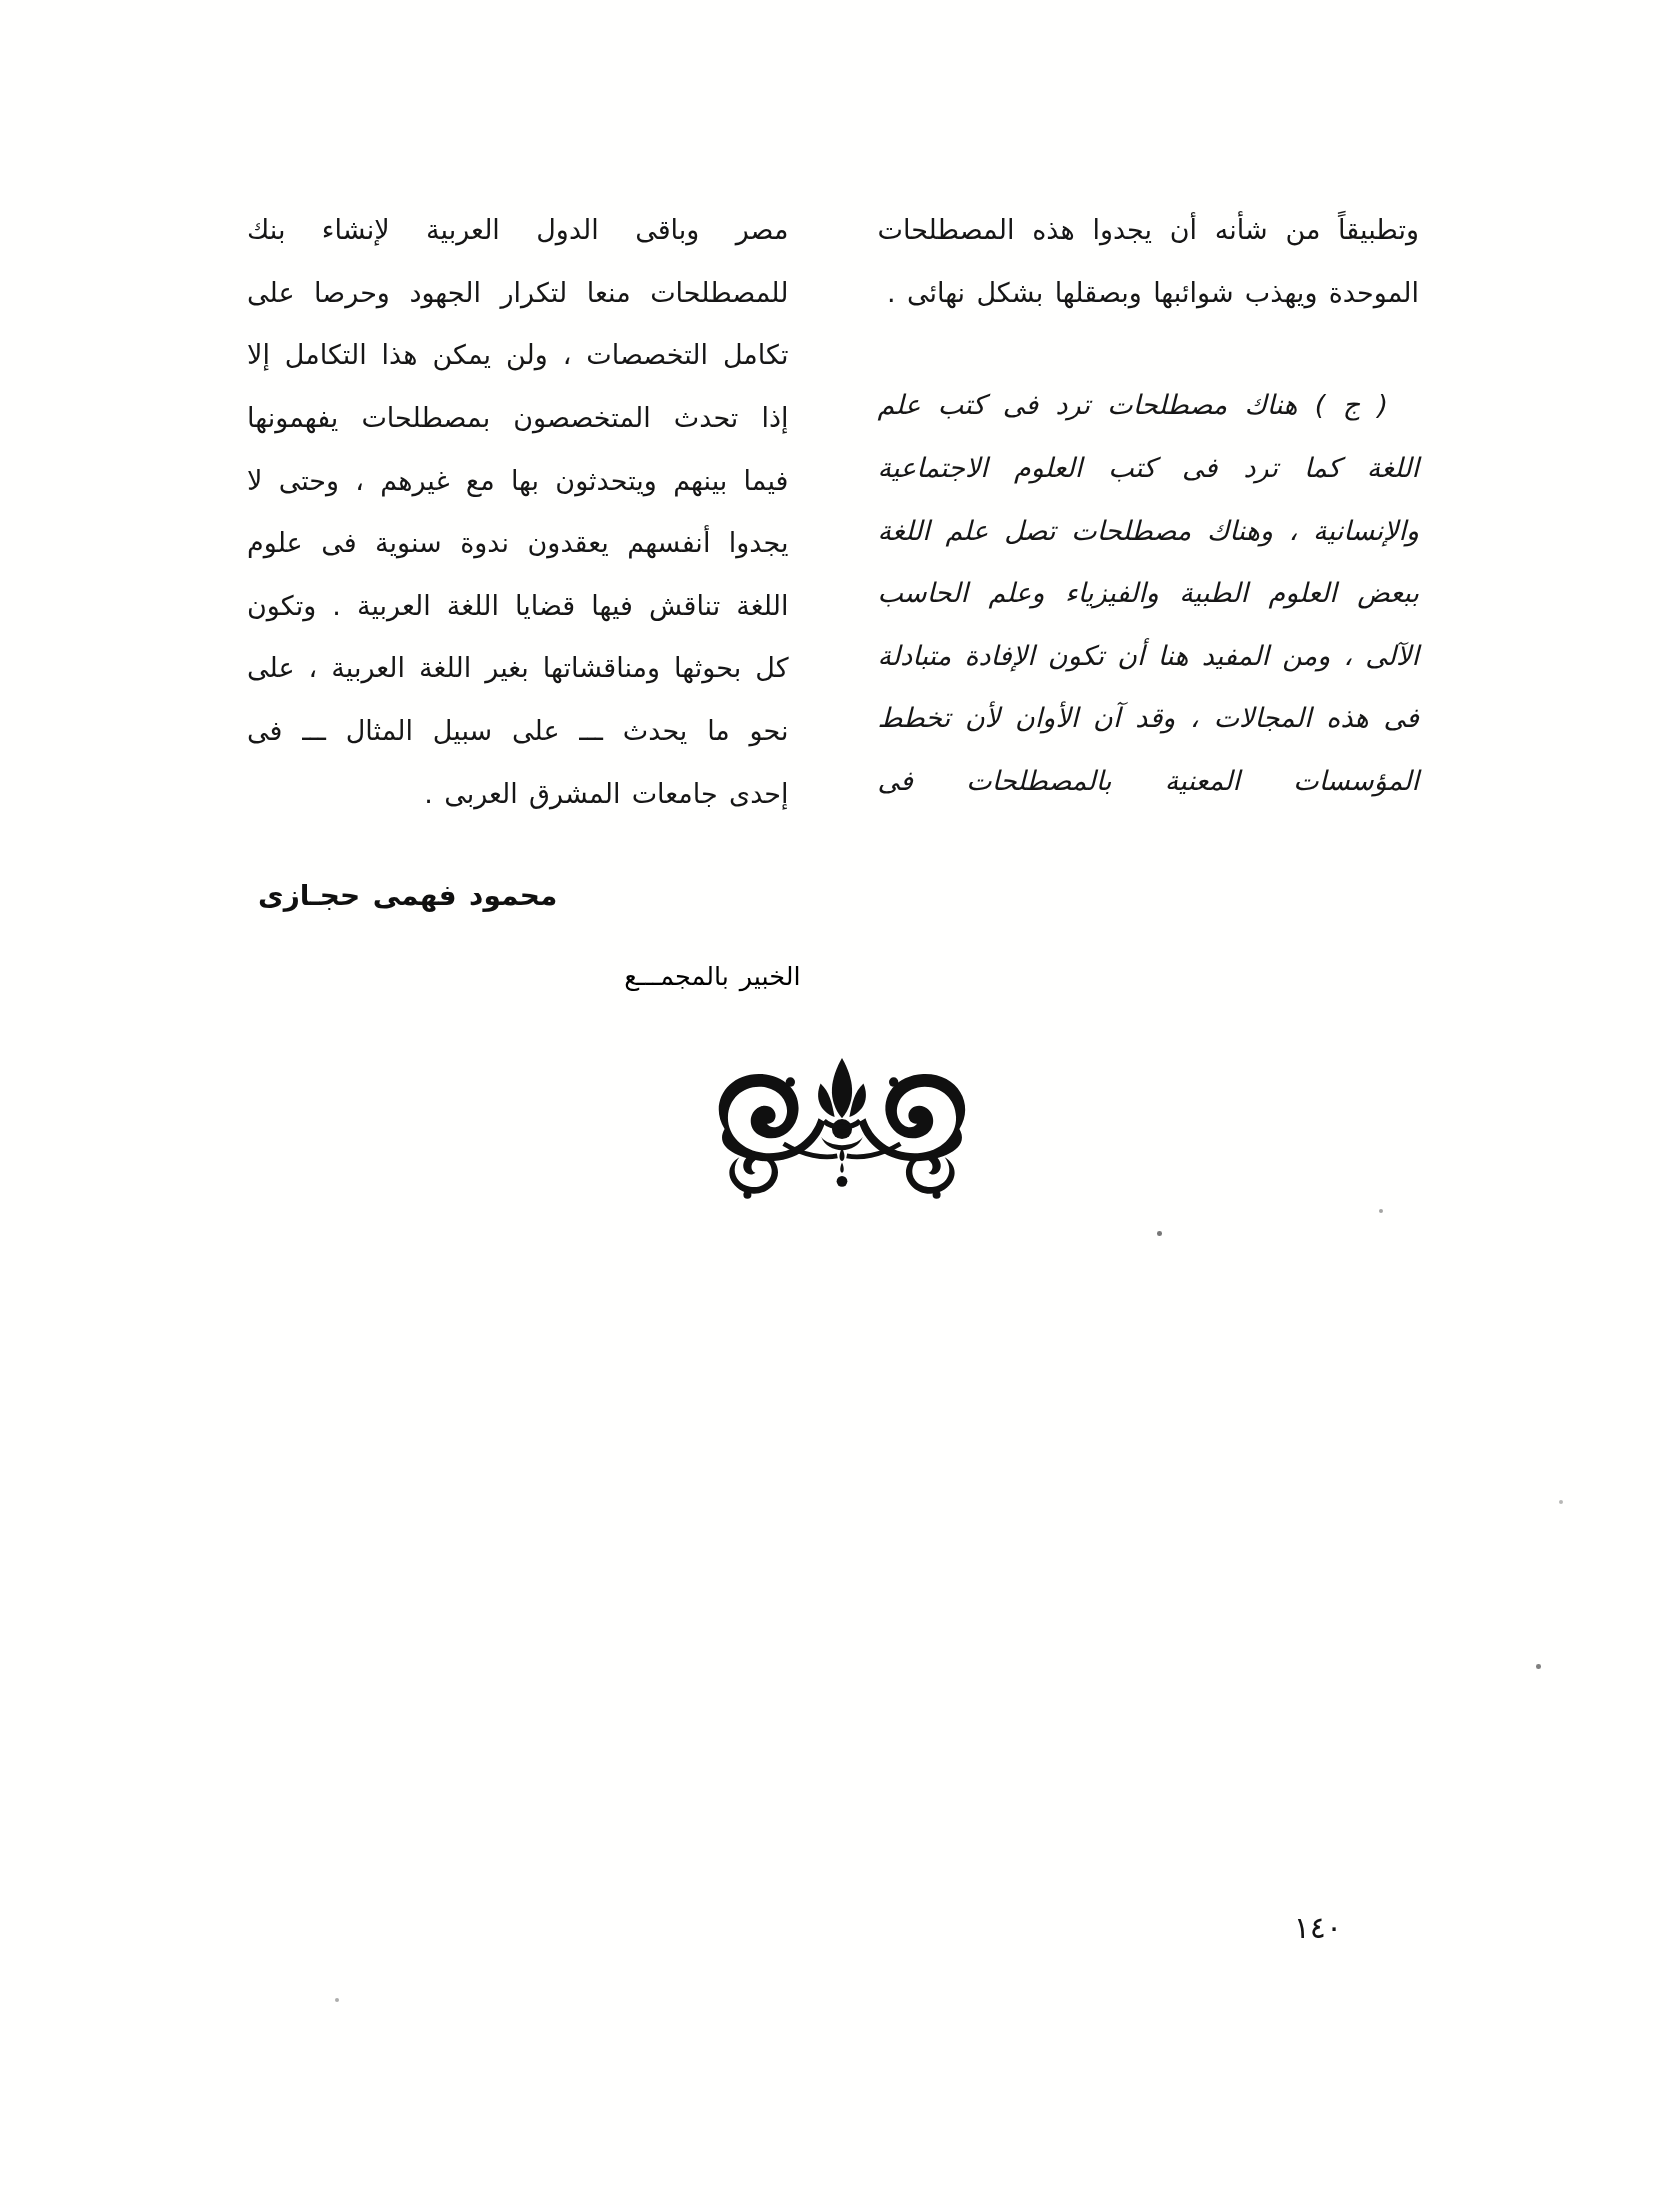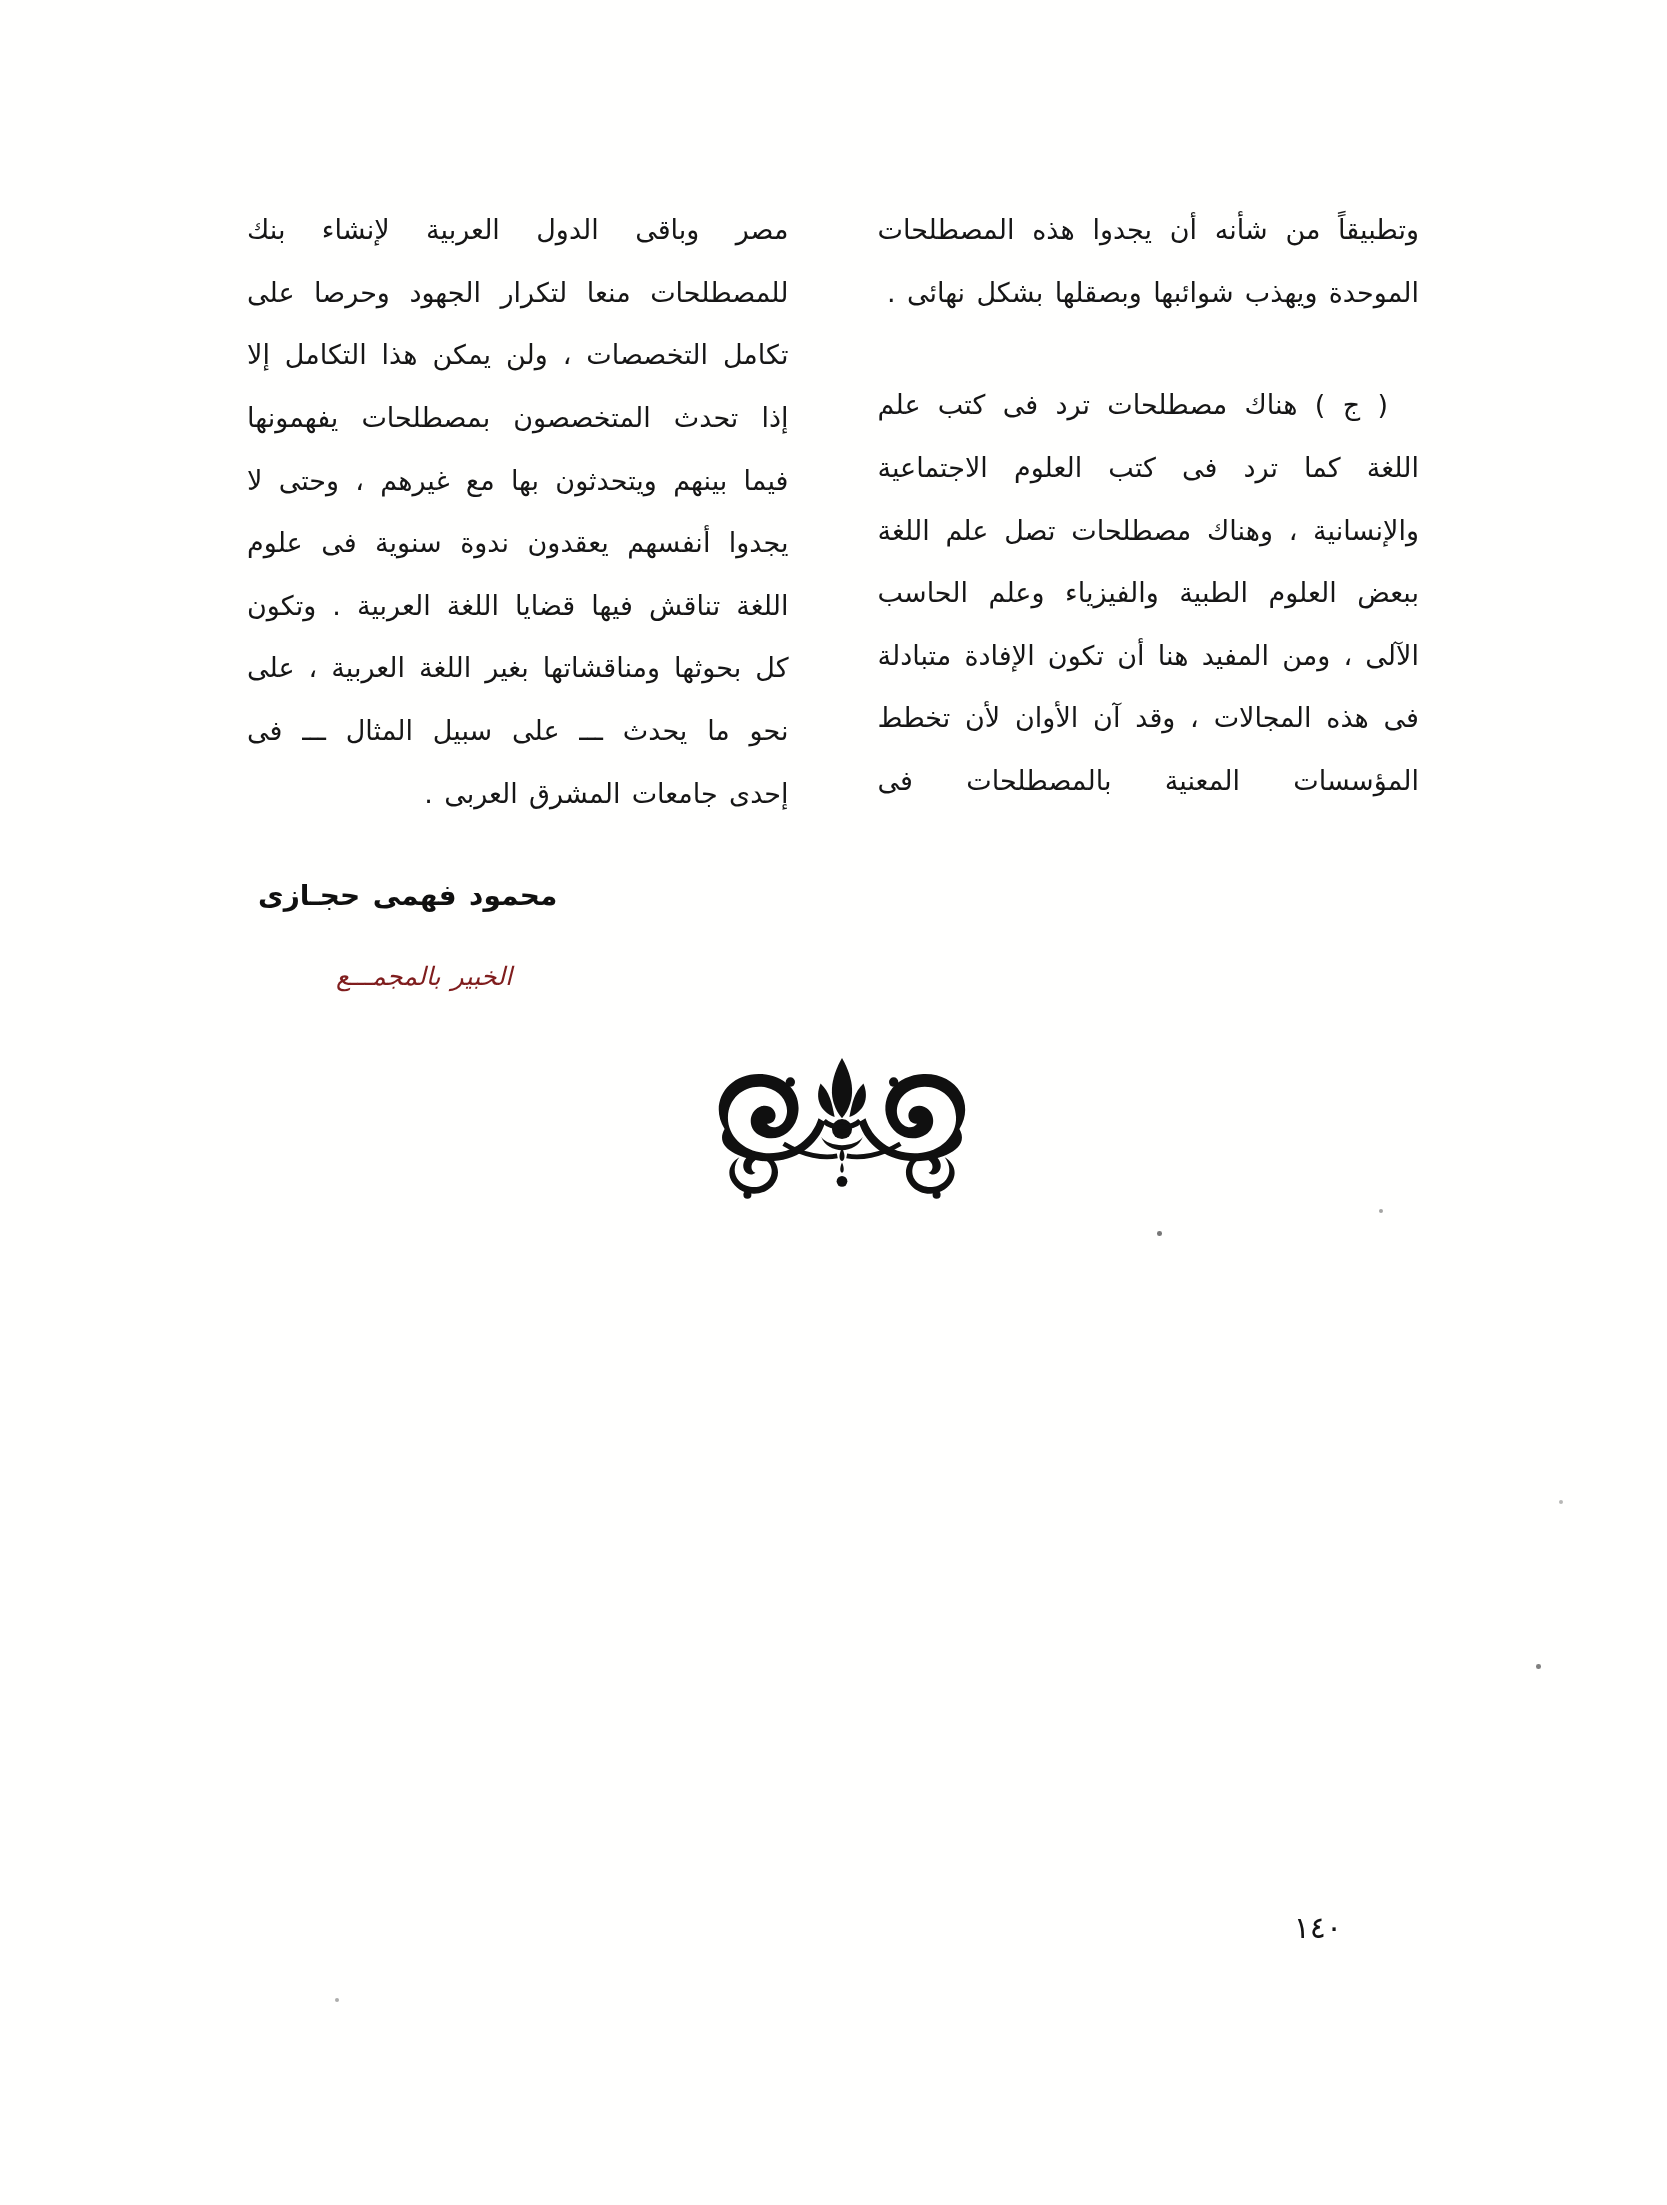--- a/index.html
+++ b/index.html
@@ -46,40 +46,40 @@
     text-align-last: justify;
   }
   .col p.last-free {
     text-align-last: auto;
   }
   .para-gap {
     margin-top: 50px !important;
   }
   .indent {
     text-indent: 31px;
+    font-style: italic;
   }
   .signature {
     margin-top: 39px;
     direction: rtl;
     margin-left: 23px;
   }
   .signature .sig-name {
     font-size: 28px;
     font-weight: bold;
     text-align: left;
     letter-spacing: 0.7px;
     color: #101010;
   }
   .signature .sig-title {
     font-size: 25.5px;
-    text-align: left;
+    text-align: right;
     padding-left: 78px;
     margin-top: 17.5px;
-    color: #7f1d1d;
-    font-style: italic;
+    color: #000000;
   }
   .ornament-wrap {
     position: absolute;
     top: 1043px;
     left: 683px;
     width: 318px;
     height: 164px;
   }
   .page-number {
     position: absolute;

